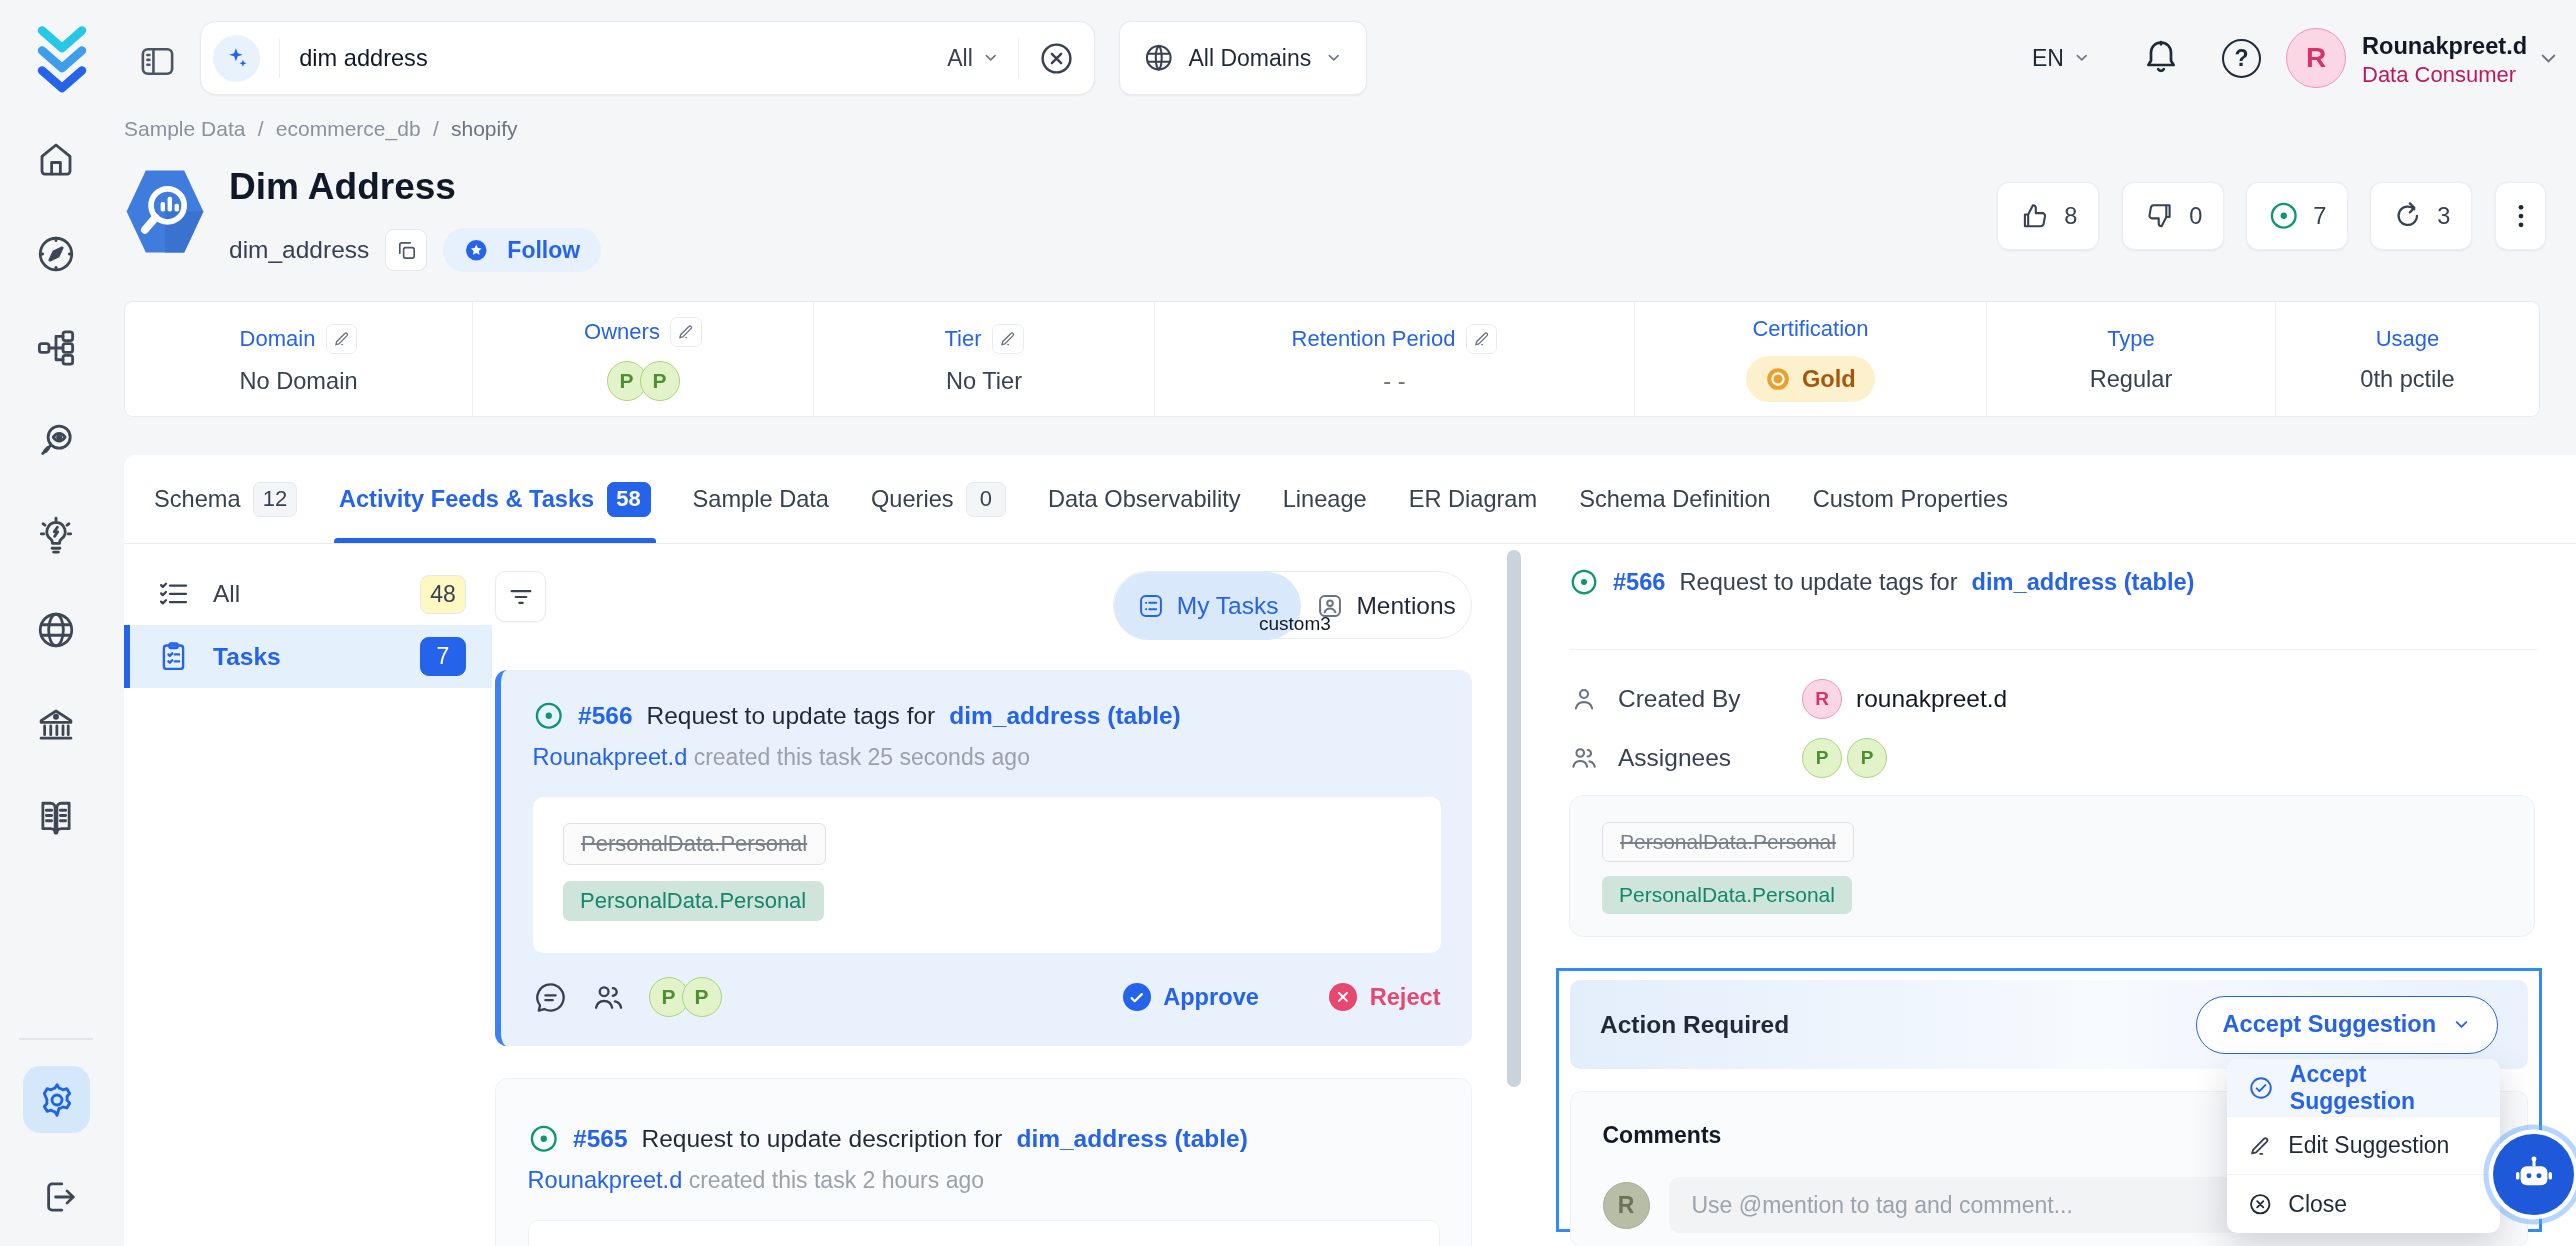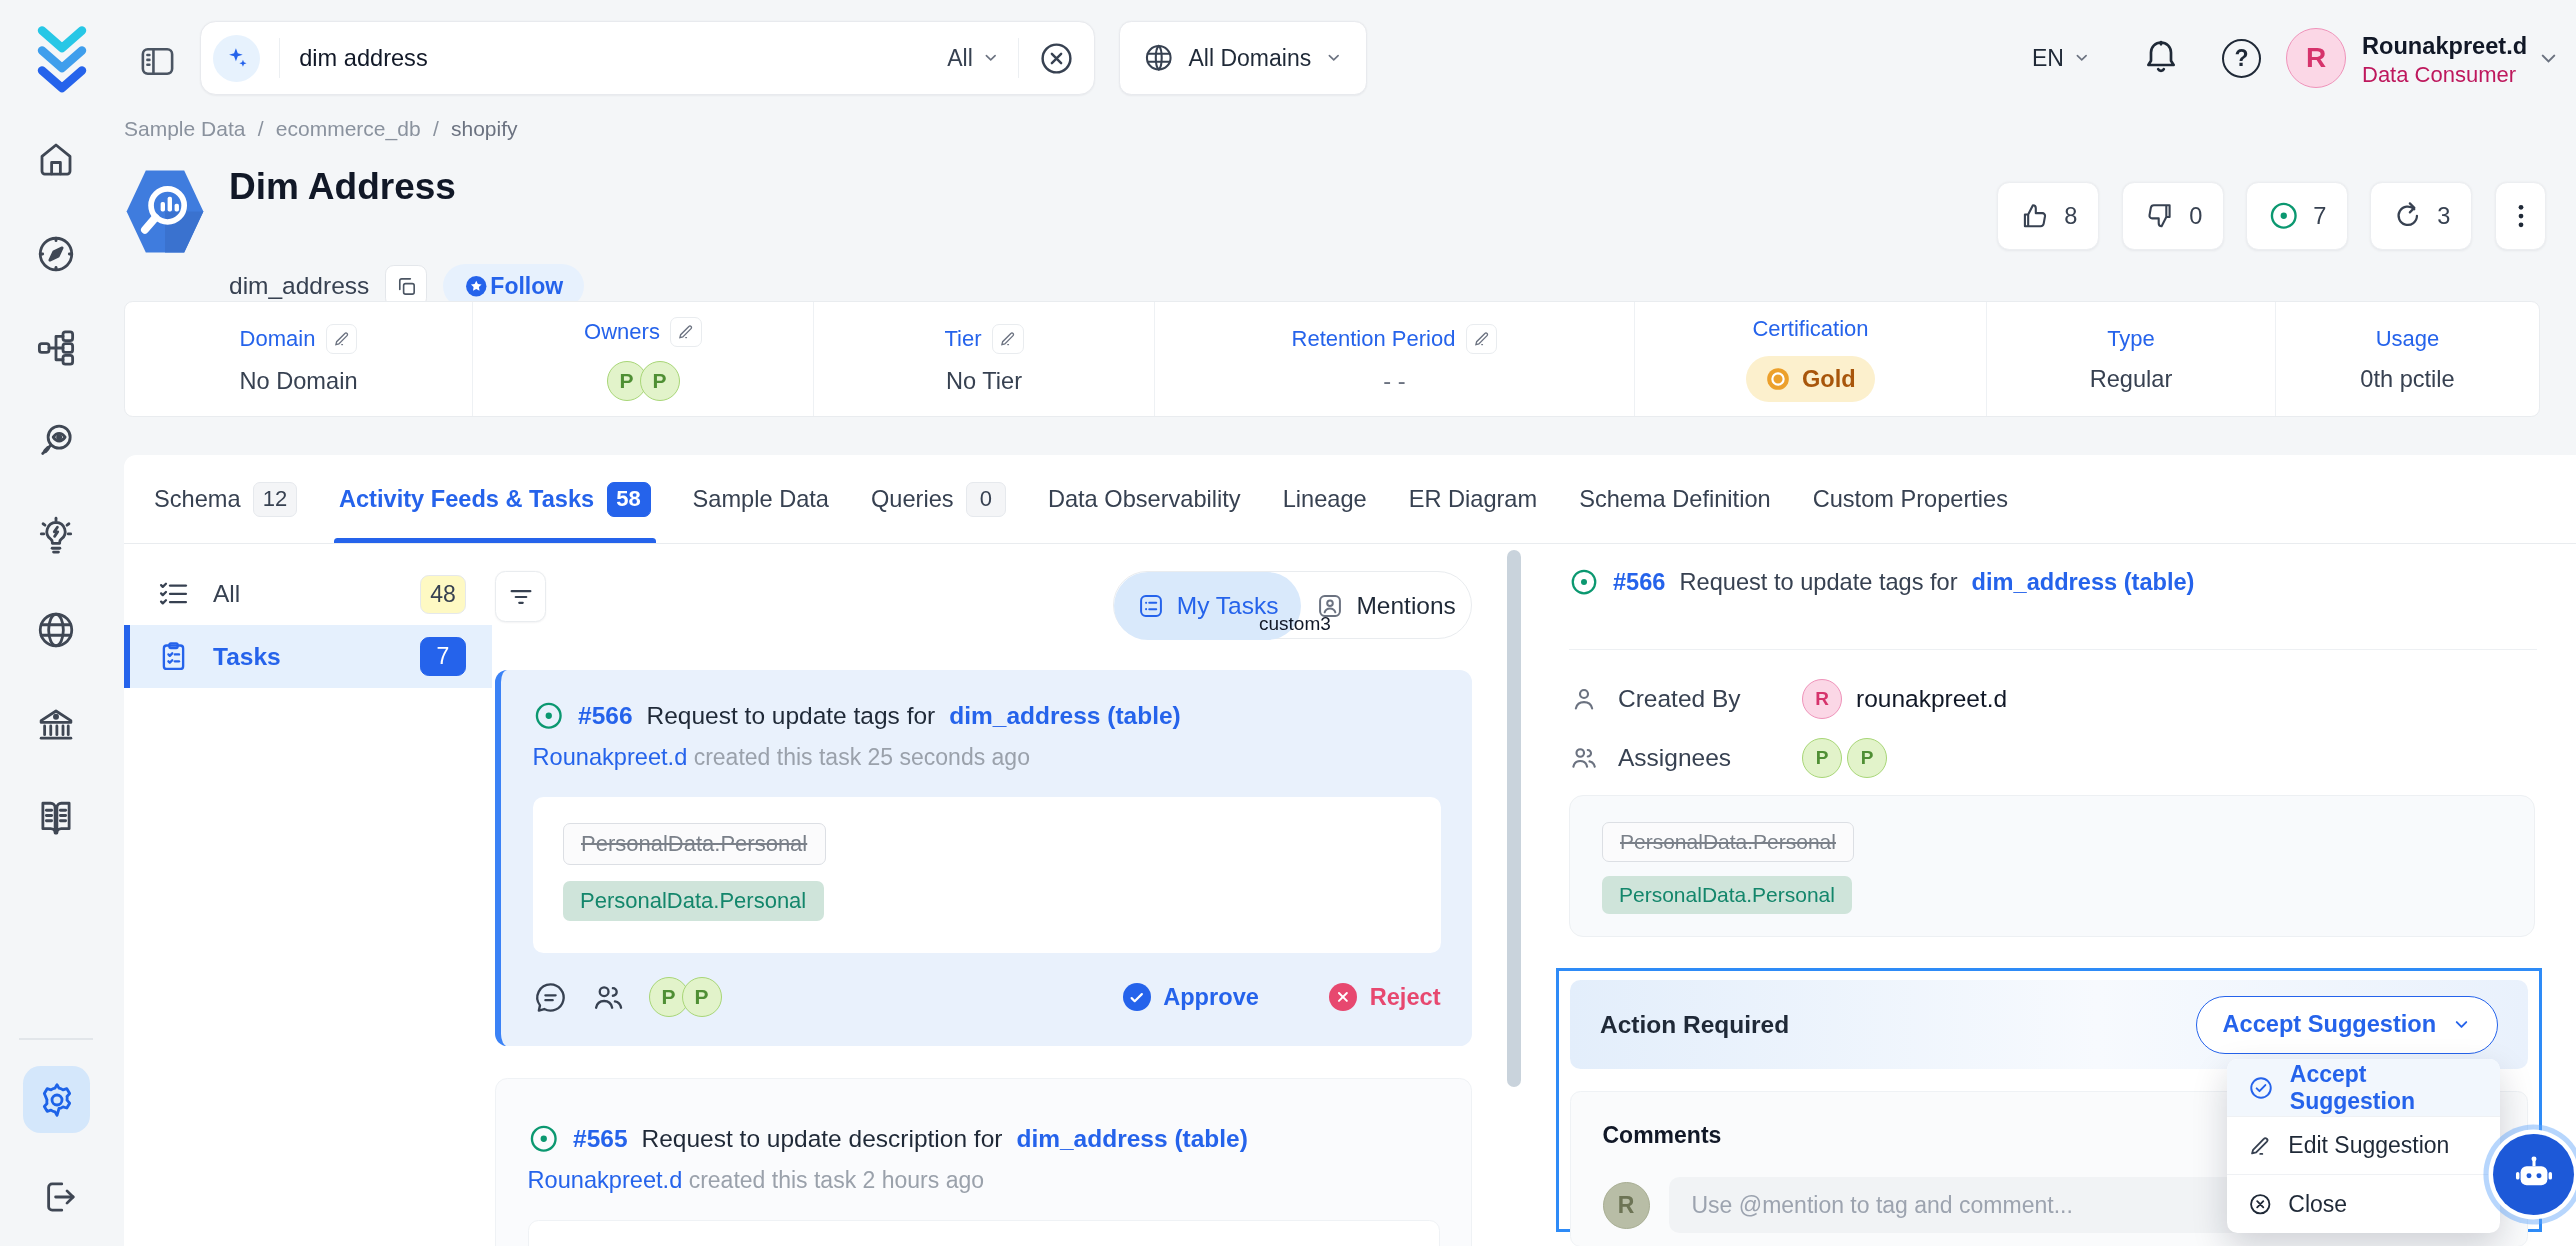--- a/index.html
+++ b/index.html
@@ -25,24 +25,24 @@
   .av-pink{background:#fbd7e6;border:1.8px solid #ef93ba;color:#d6336c;}
   .av-green{background:#e2f3ca;border:1.8px solid #a8d677;color:#4f8f34;}
   .av-olive{background:#b8bda6;border:1.8px solid #a7ad92;color:#6d7455;}
   .uname{font-size:23.6px;font-weight:700;color:#111827;line-height:1.25;}
   .urole{font-size:22px;color:#be185d;line-height:1.25;}
 
   
   .crumbs{left:124px;top:117px;font-size:21px;color:#8a929e;display:flex;gap:12.3px;}
   .crumbs .last{color:#6b7280;}
   .h1{left:229px;top:166px;font-size:37px;font-weight:700;color:#111827;}
-  .subrow{left:229px;top:228px;height:44px;display:flex;align-items:center;gap:15.8px;margin-top:36px;}
+  .subrow{left:229px;top:228px;height:44px;display:flex;align-items:center;gap:15.8px;}
   .subname{font-size:24.5px;color:#374151;}
   .copybtn{width:42px;height:42px;border:0.9px solid #e4e7eb;border-radius:8.8px;background:#fff;display:flex;align-items:center;justify-content:center;}
-  .follow{height:44px;background:#e7f1fd;border-radius:22px;display:flex;align-items:center;gap:2px;padding:0 21px;
+  .follow{height:44px;background:#e7f1fd;border-radius:22px;display:flex;align-items:center;gap:19px;padding:0 21px;
     color:#2563eb;font-size:23px;font-weight:600;}
   .statbtn{height:68px;background:#fff;border:0.9px solid #eceef1;border-radius:12.3px;box-shadow:0 0.9px 2.6px rgba(16,24,40,.06);
     display:flex;align-items:center;justify-content:center;gap:14px;font-size:23.6px;color:#374151;}
 
   
   .meta{left:124px;top:301px;width:2416px;height:116px;background:#fff;border:0.9px solid #e9ecef;border-radius:8.8px;display:flex;}
   .mcol{border-right:0.9px solid #eef1f4;display:flex;flex-direction:column;align-items:center;justify-content:center;gap:14px;}
   .mcol:last-child{border-right:none;}
   .mlabel{font-size:22px;color:#2563eb;font-weight:500;display:flex;align-items:center;gap:10.5px;}
   .editbtn{width:31.5px;height:30px;background:#fff;border:0.9px solid #e9ecef;border-radius:7px;display:flex;align-items:center;justify-content:center;}

